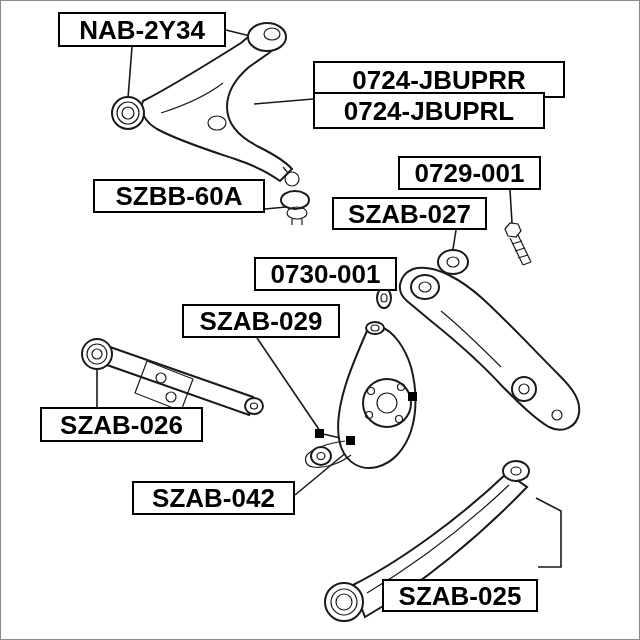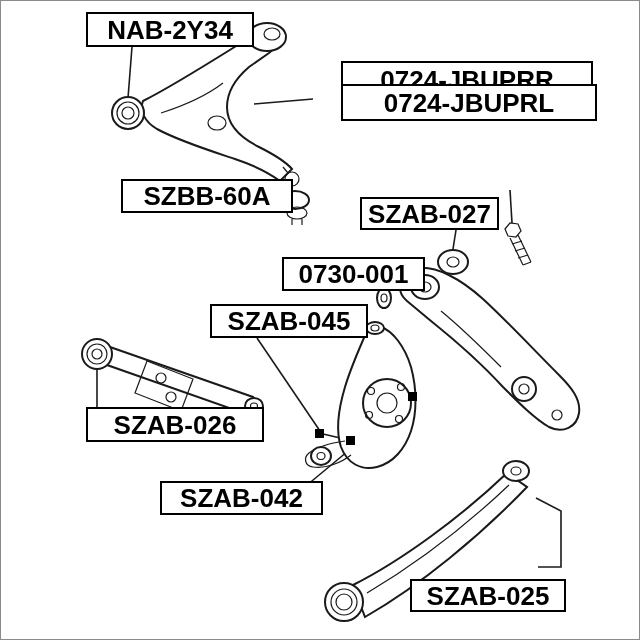--- a/index.html
+++ b/index.html
@@ -5,21 +5,21 @@
   html,body{margin:0;padding:0;background:#fff;}
   .stage{
     position:relative;width:640px;height:640px;background:#fff;
     border:1px solid #8a8a8a;box-sizing:border-box;overflow:hidden;
     font-family:"Liberation Sans",sans-serif;
   }
   svg.diagram{position:absolute;left:0;top:0;}
   .plabel{
     position:absolute;display:flex;align-items:center;justify-content:center;
     background:#fff;border:2px solid #000;box-sizing:border-box;
-    font-weight:700;font-size:26px;line-height:1;color:#000;white-space:nowrap;margin-left:28px;
+    font-weight:700;font-size:26px;line-height:1;color:#000;white-space:nowrap;
   }
   .part{stroke:#1a1a1a;fill:#fff;}
   .thick{stroke-width:2;}
   .thin{stroke-width:1.2;fill:none;}
   .leader{stroke:#1a1a1a;stroke-width:1.6;fill:none;}
   .marker{fill:#000;stroke:none;}
 </style>
 </head>
 <body>
 
@@ -144,31 +144,32 @@
       <rect class="marker" x="314" y="428" width="9" height="9"></rect>
       <rect class="marker" x="345" y="435" width="9" height="9"></rect>
       <rect class="marker" x="407" y="391" width="9" height="9"></rect>
     </g>
   </svg>
 
   <div class="plabel" style="left:57px;top:11px;width:168px;height:35px">NAB-2Y34</div>
 
   <div class="plabel" style="left:312px;top:60px;width:252px;height:37px">0724-JBUPRR</div>
 
-  <div class="plabel" style="left:312px;top:83px;width:256px;height:37px">0724-JBUPRL</div>
+  <div class="plabel" style="left:312px;top:91px;width:232px;height:37px">0724-JBUPRL</div>
 
+  <div class="plabel" style="left:397px;top:155px;width:143px;height:34px">0729-001</div>
 
   <div class="plabel" style="left:92px;top:178px;width:172px;height:34px">SZBB-60A</div>
 
-  <div class="plabel" style="left:331px;top:196px;width:139px;height:33px">SZAB-027</div>
+  <div class="plabel" style="left:331px;top:196px;width:155px;height:33px">SZAB-027</div>
 
   <div class="plabel" style="left:253px;top:256px;width:143px;height:34px">0730-001</div>
 
-  <div class="plabel" style="left:181px;top:303px;width:158px;height:34px">SZAB-045</div>
+  <div class="plabel" style="left:181px;top:303px;width:158px;height:34px">SZAB-029</div>
 
-  <div class="plabel" style="left:57px;top:406px;width:178px;height:35px">SZAB-026</div>
+  <div class="plabel" style="left:39px;top:406px;width:163px;height:35px">SZAB-026</div>
 
   <div class="plabel" style="left:131px;top:480px;width:163px;height:34px">SZAB-042</div>
 
   <div class="plabel" style="left:381px;top:578px;width:156px;height:33px">SZAB-025</div>
 
 
 </div>
 
 </body></html>

